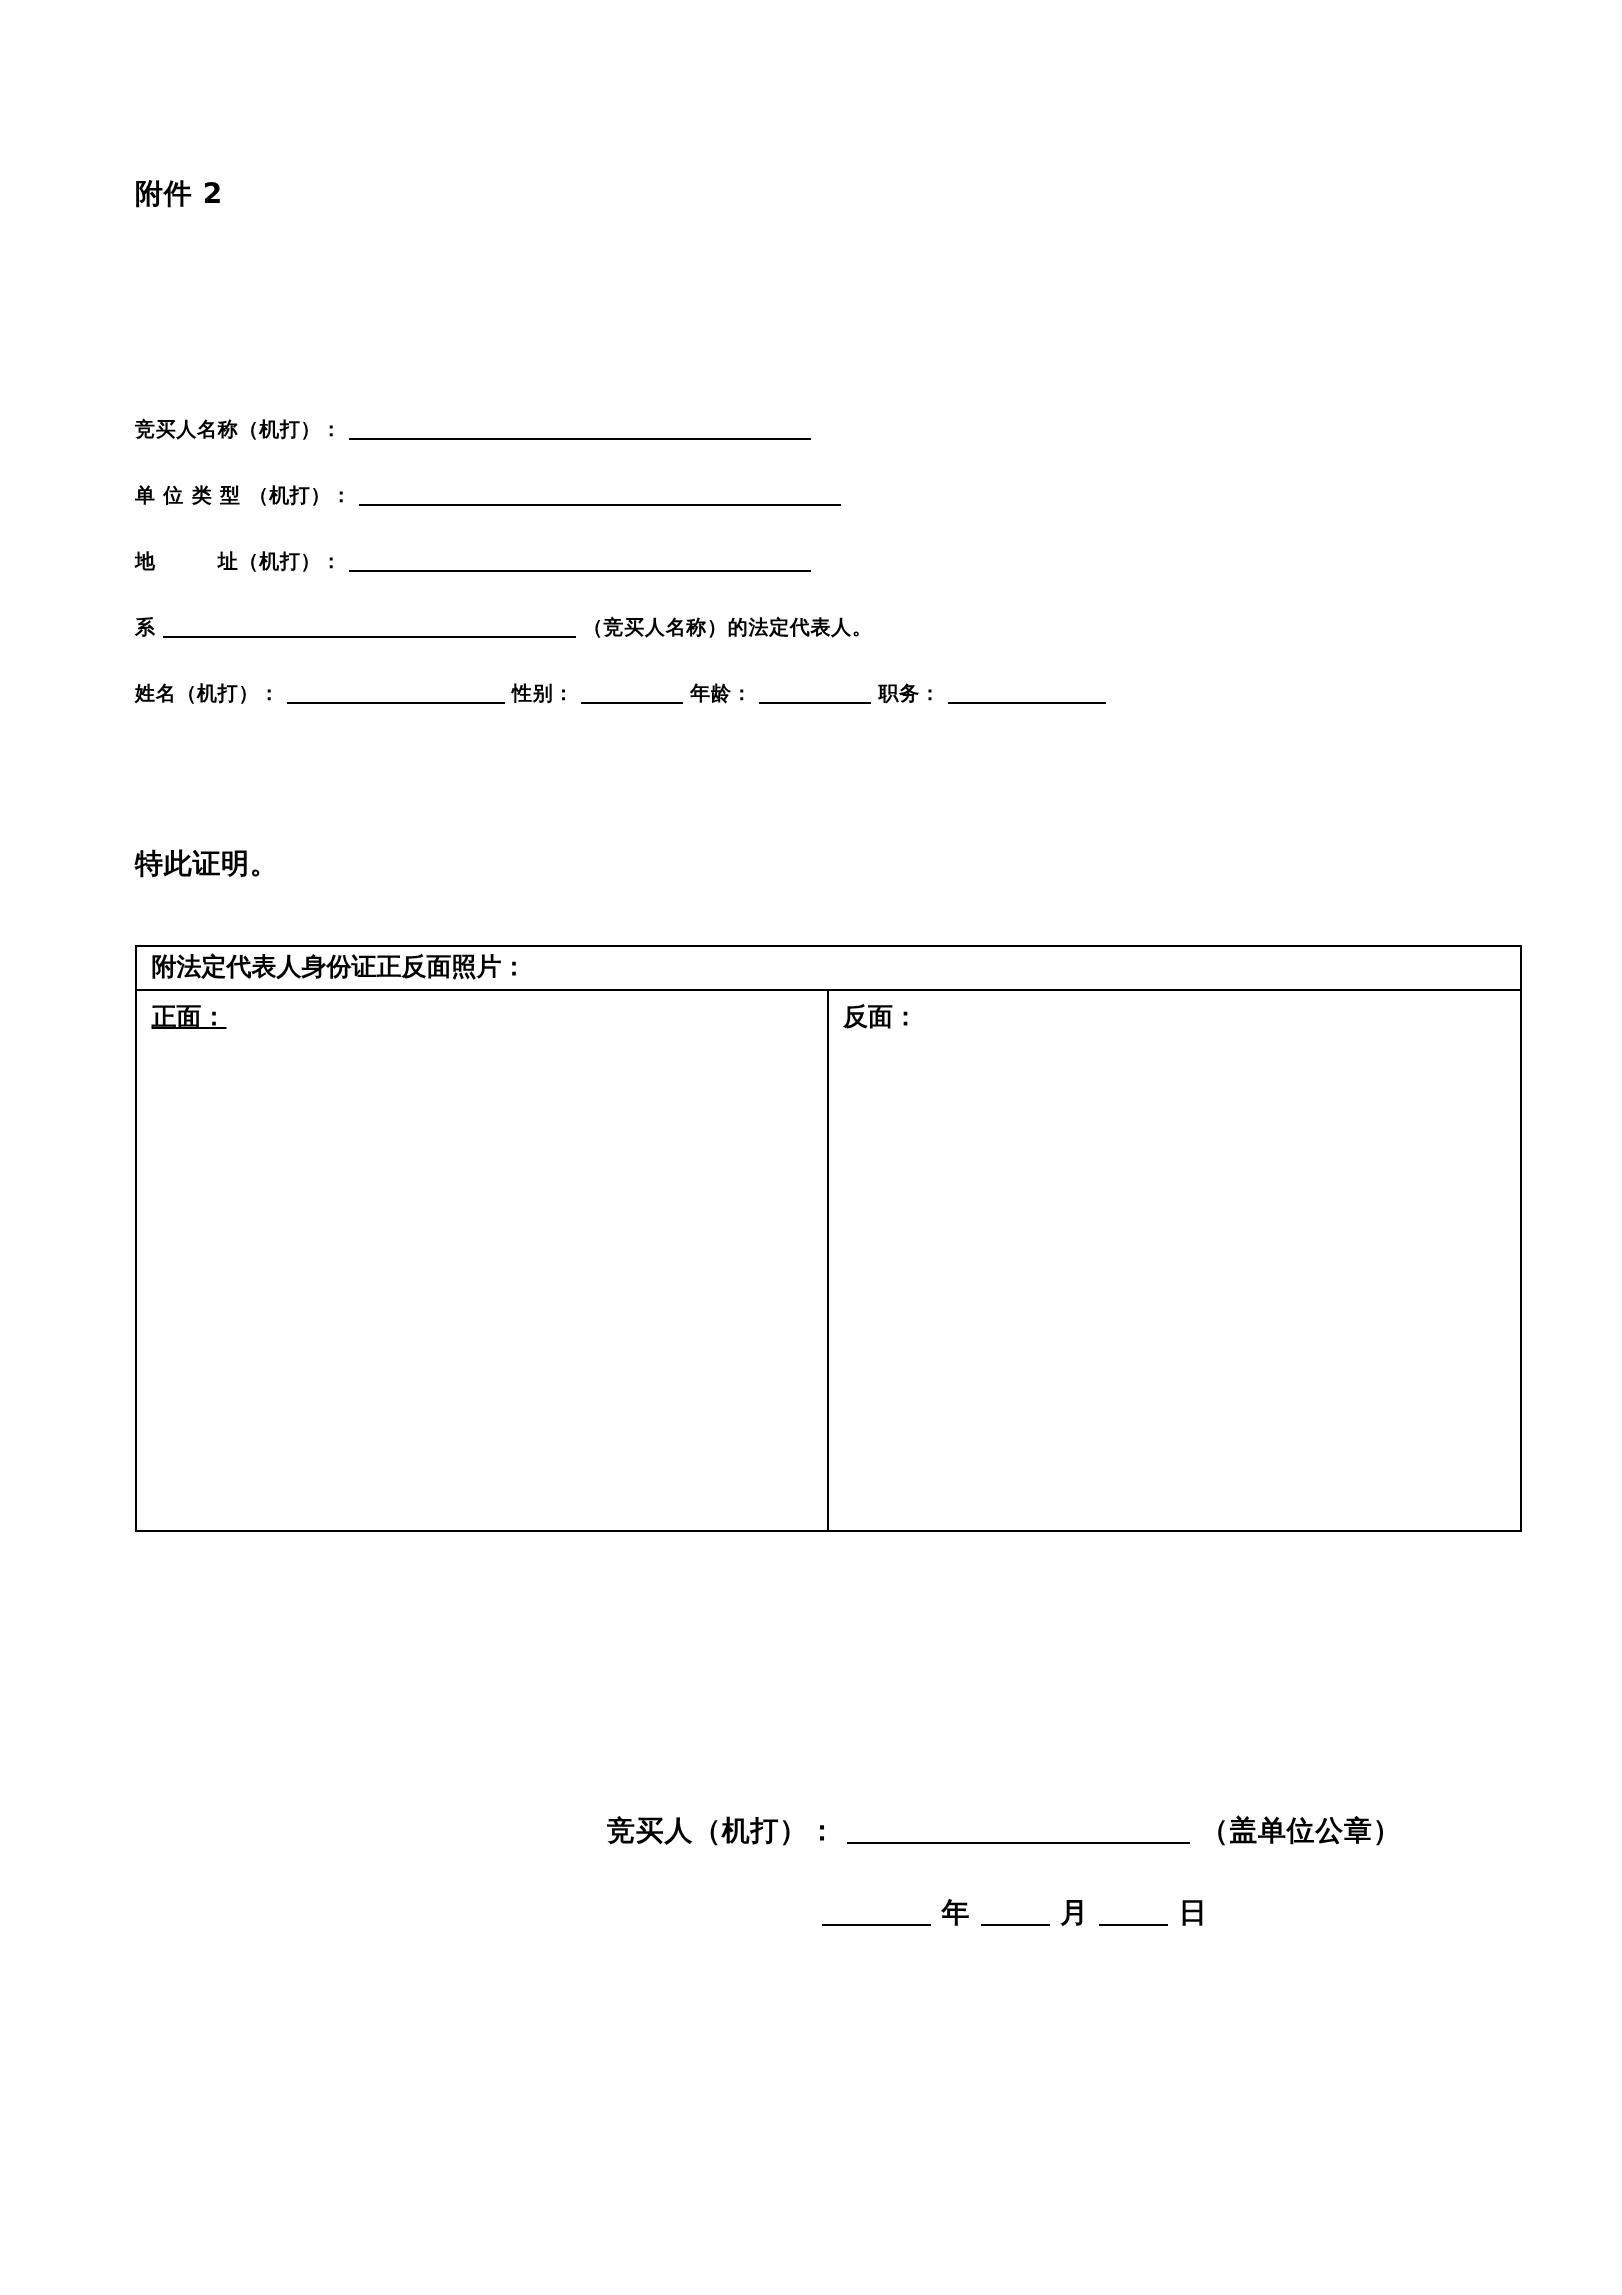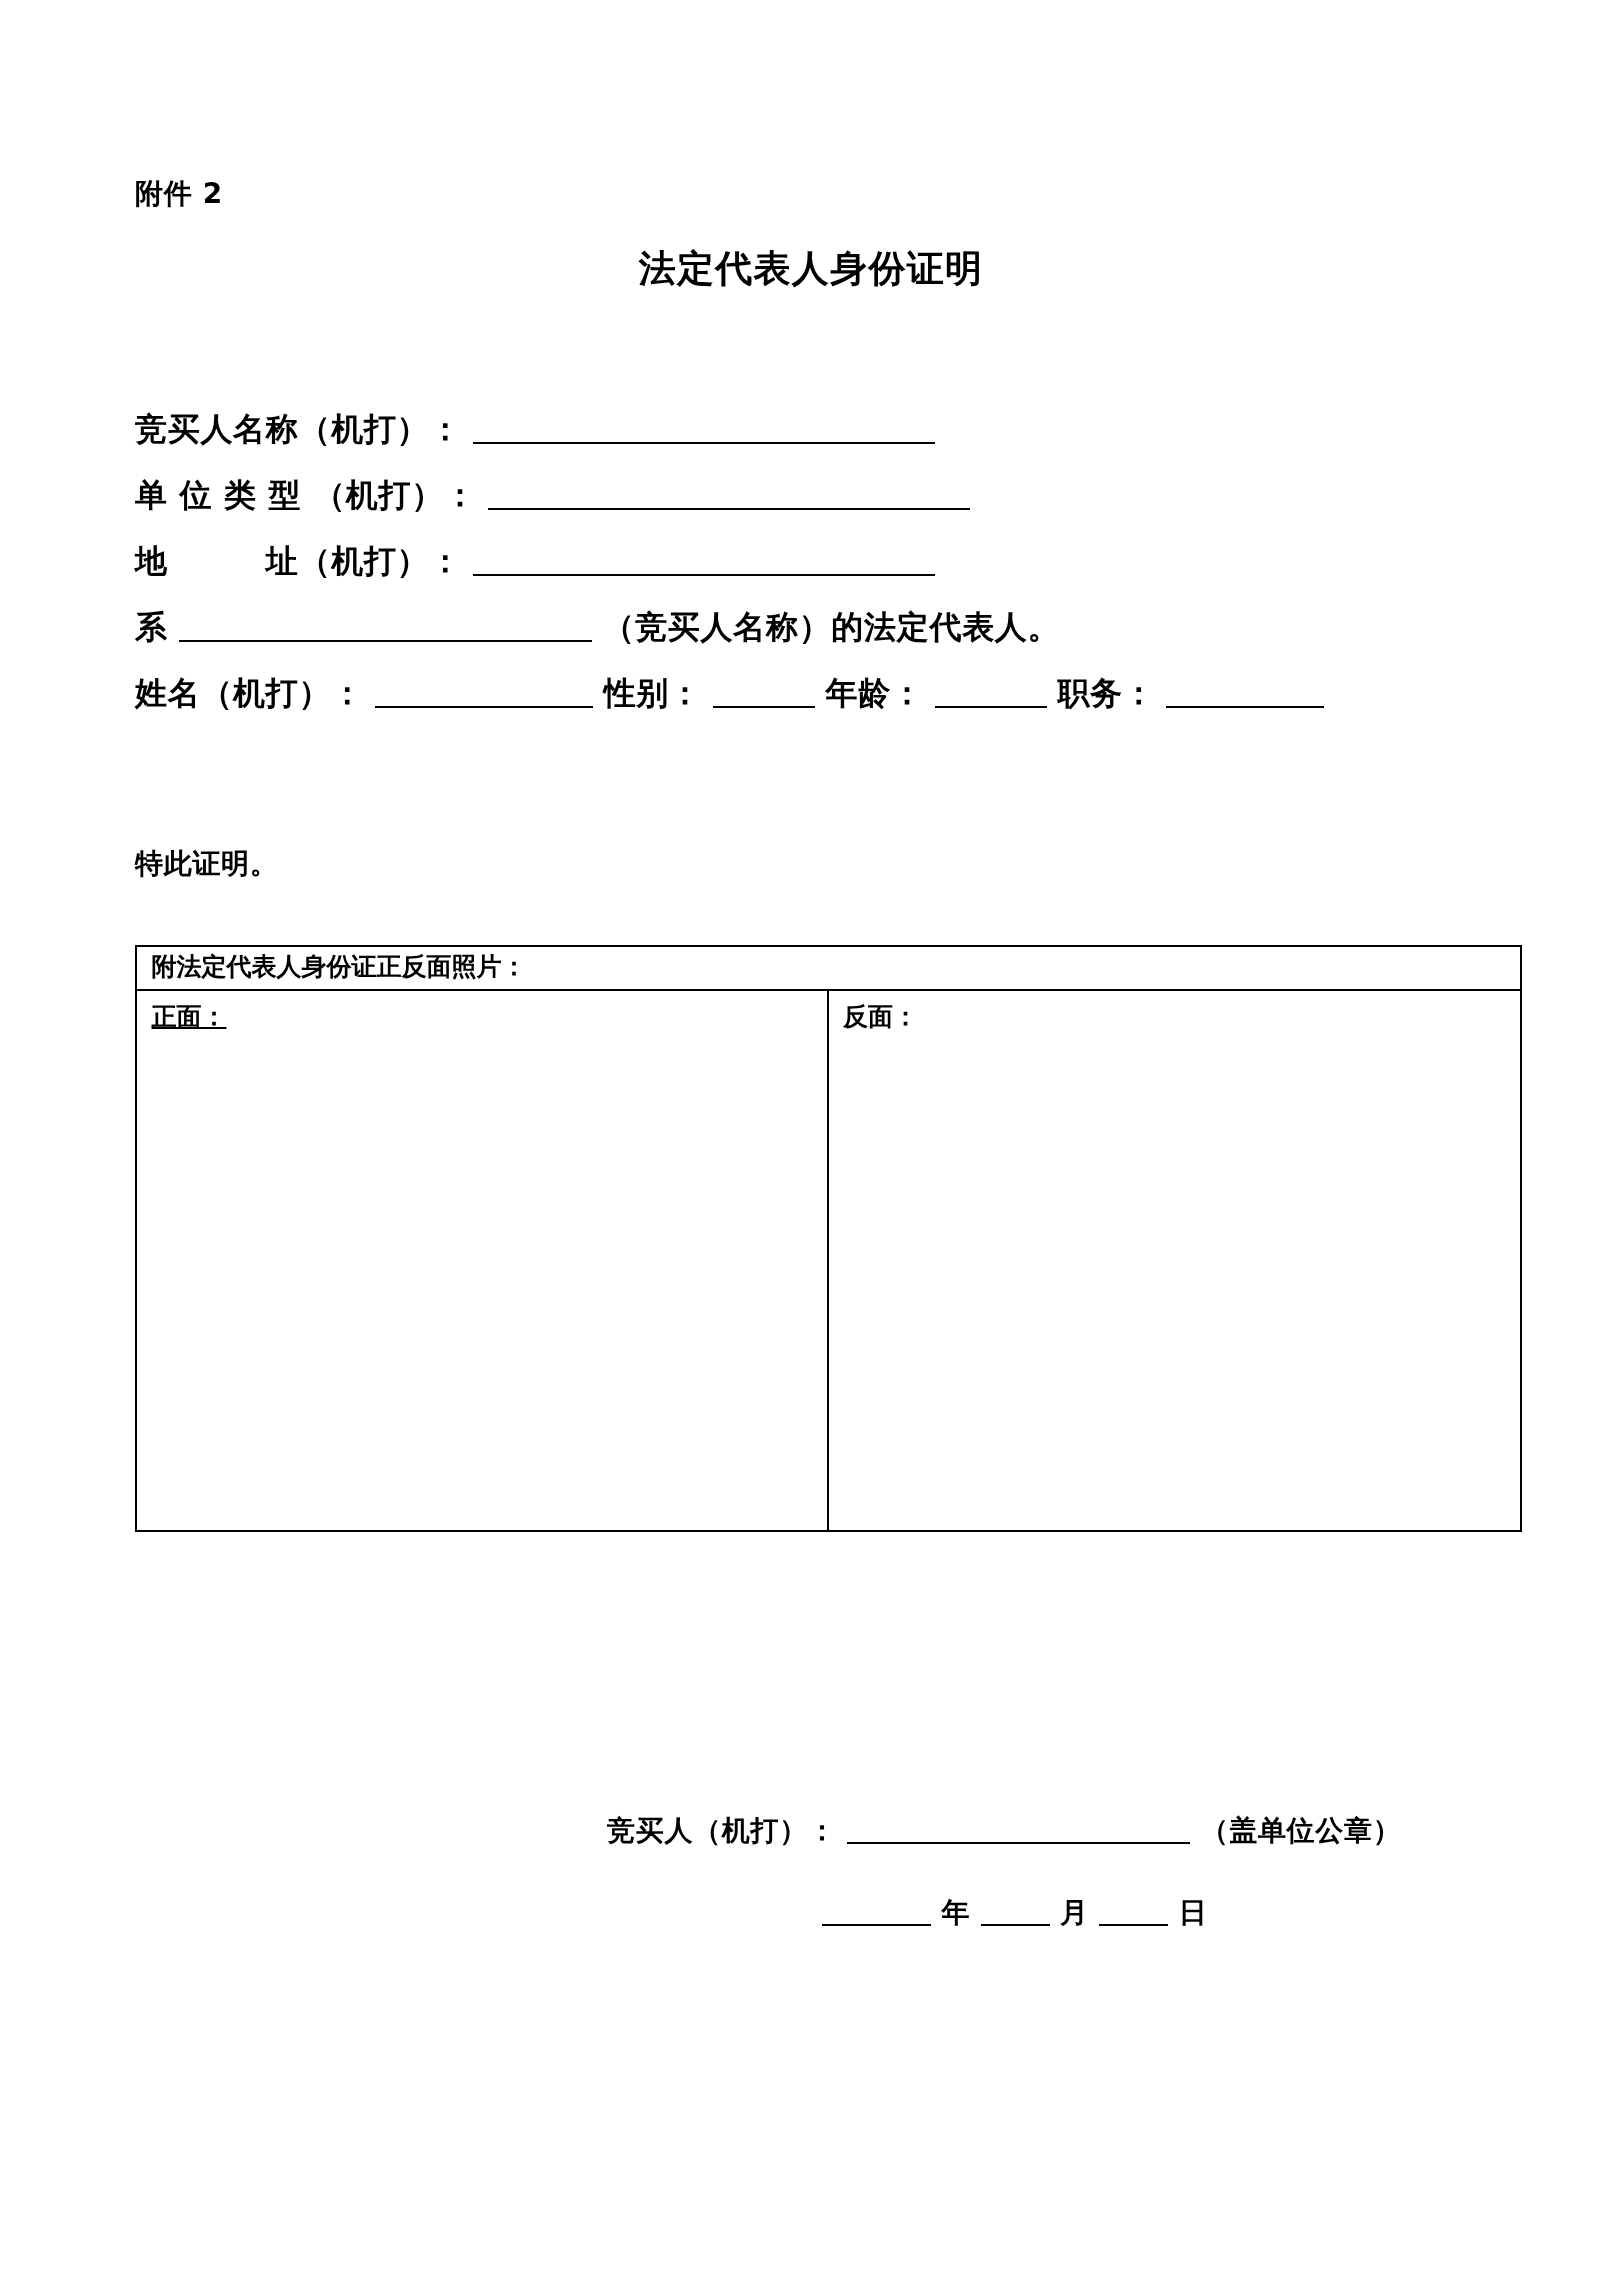--- a/index.html
+++ b/index.html
@@ -50,21 +50,21 @@
   }
 
   
   .fields {
     position: absolute;
     left: 135px;
     top: 396px;
     width: 1353px;
   }
   .fline {
-    font-size: 32px;
+    font-size: 20px;
     line-height: 66px;
     white-space: nowrap;
     letter-spacing: 0.7px;
   }
   .lbl { font-weight: bold; }
   .blank {
     display: inline-block;
     border-bottom: 2.6px solid #000;
     height: 25px;
     vertical-align: -4px;
@@ -157,21 +157,20 @@
   .b-fd { width: 69px; }
 </style>
 </head>
 <body>
 
 <div class="page">
   <div class="inner">
 
     <div class="attach-label">附件 2</div>
 
-    <div class="doc-title">法定代表人身份证明</div>
 
     <div class="fields">
 
       <div class="fline">
         <span class="lbl">竞买人名称（机打）：</span>
         <span class="blank b-name"></span>
       </div>
 
       <div class="fline">
         <span class="lbl">单 位 类 型 （机打）：</span>

